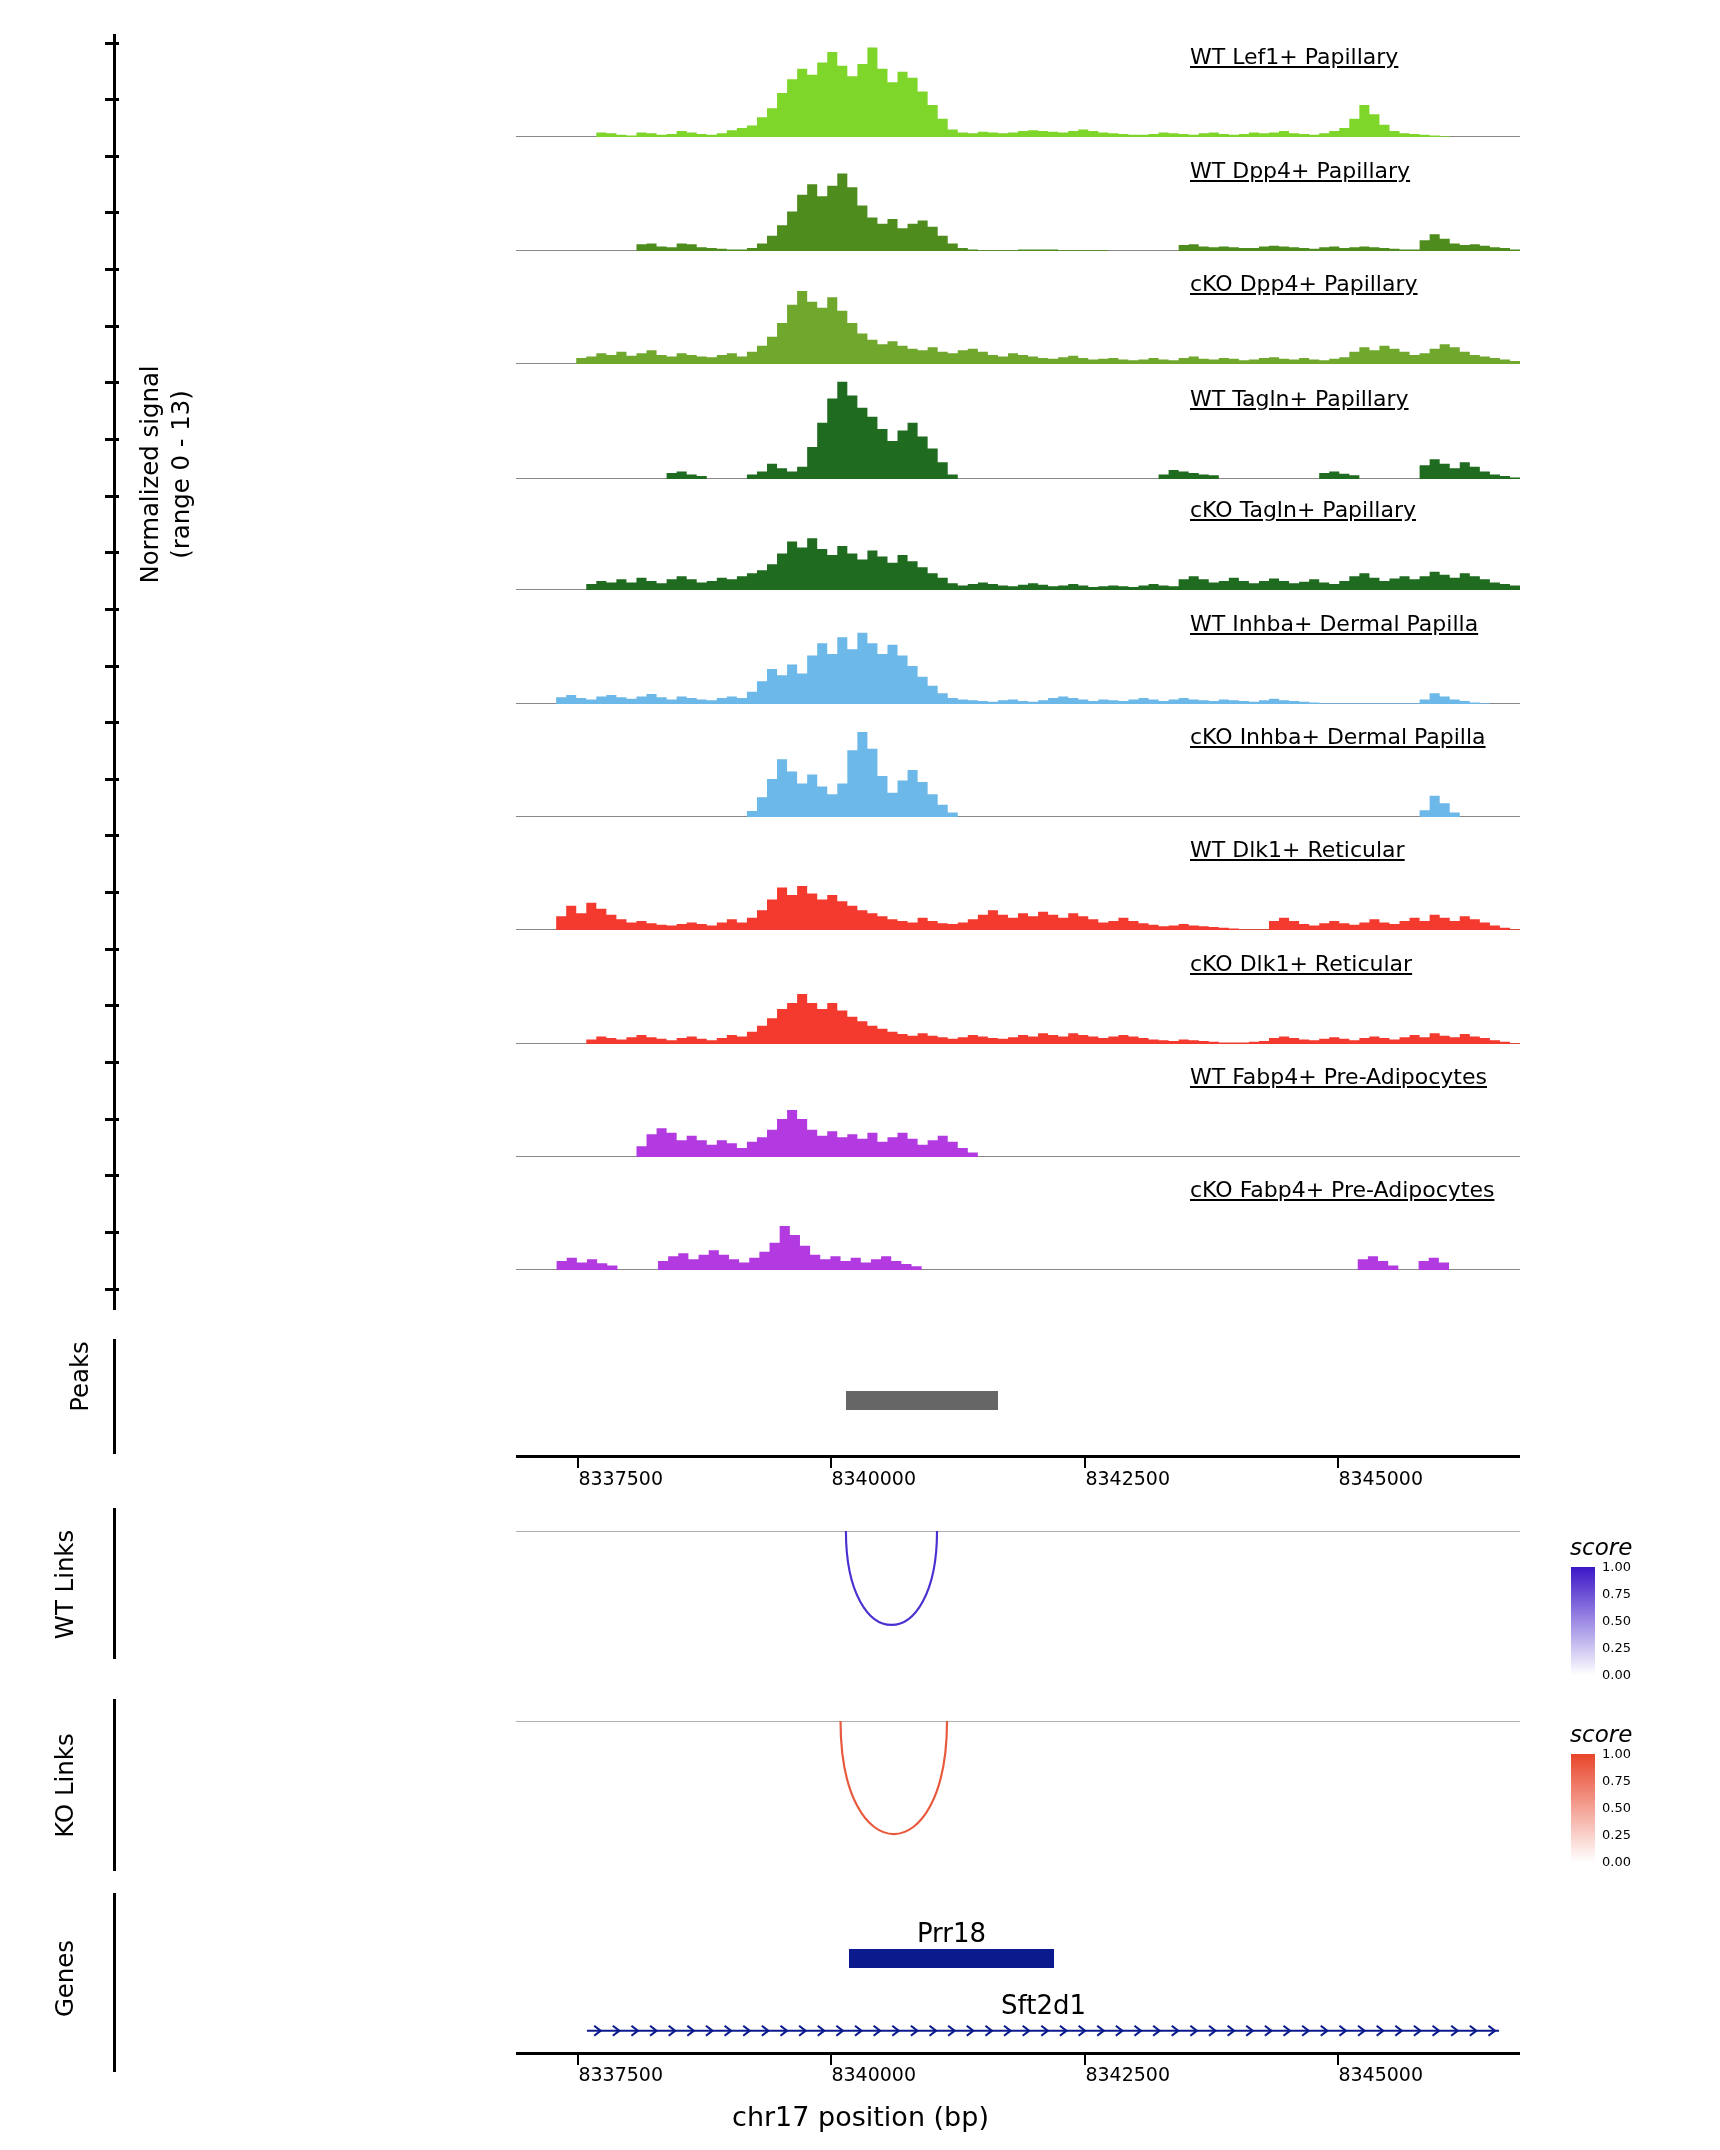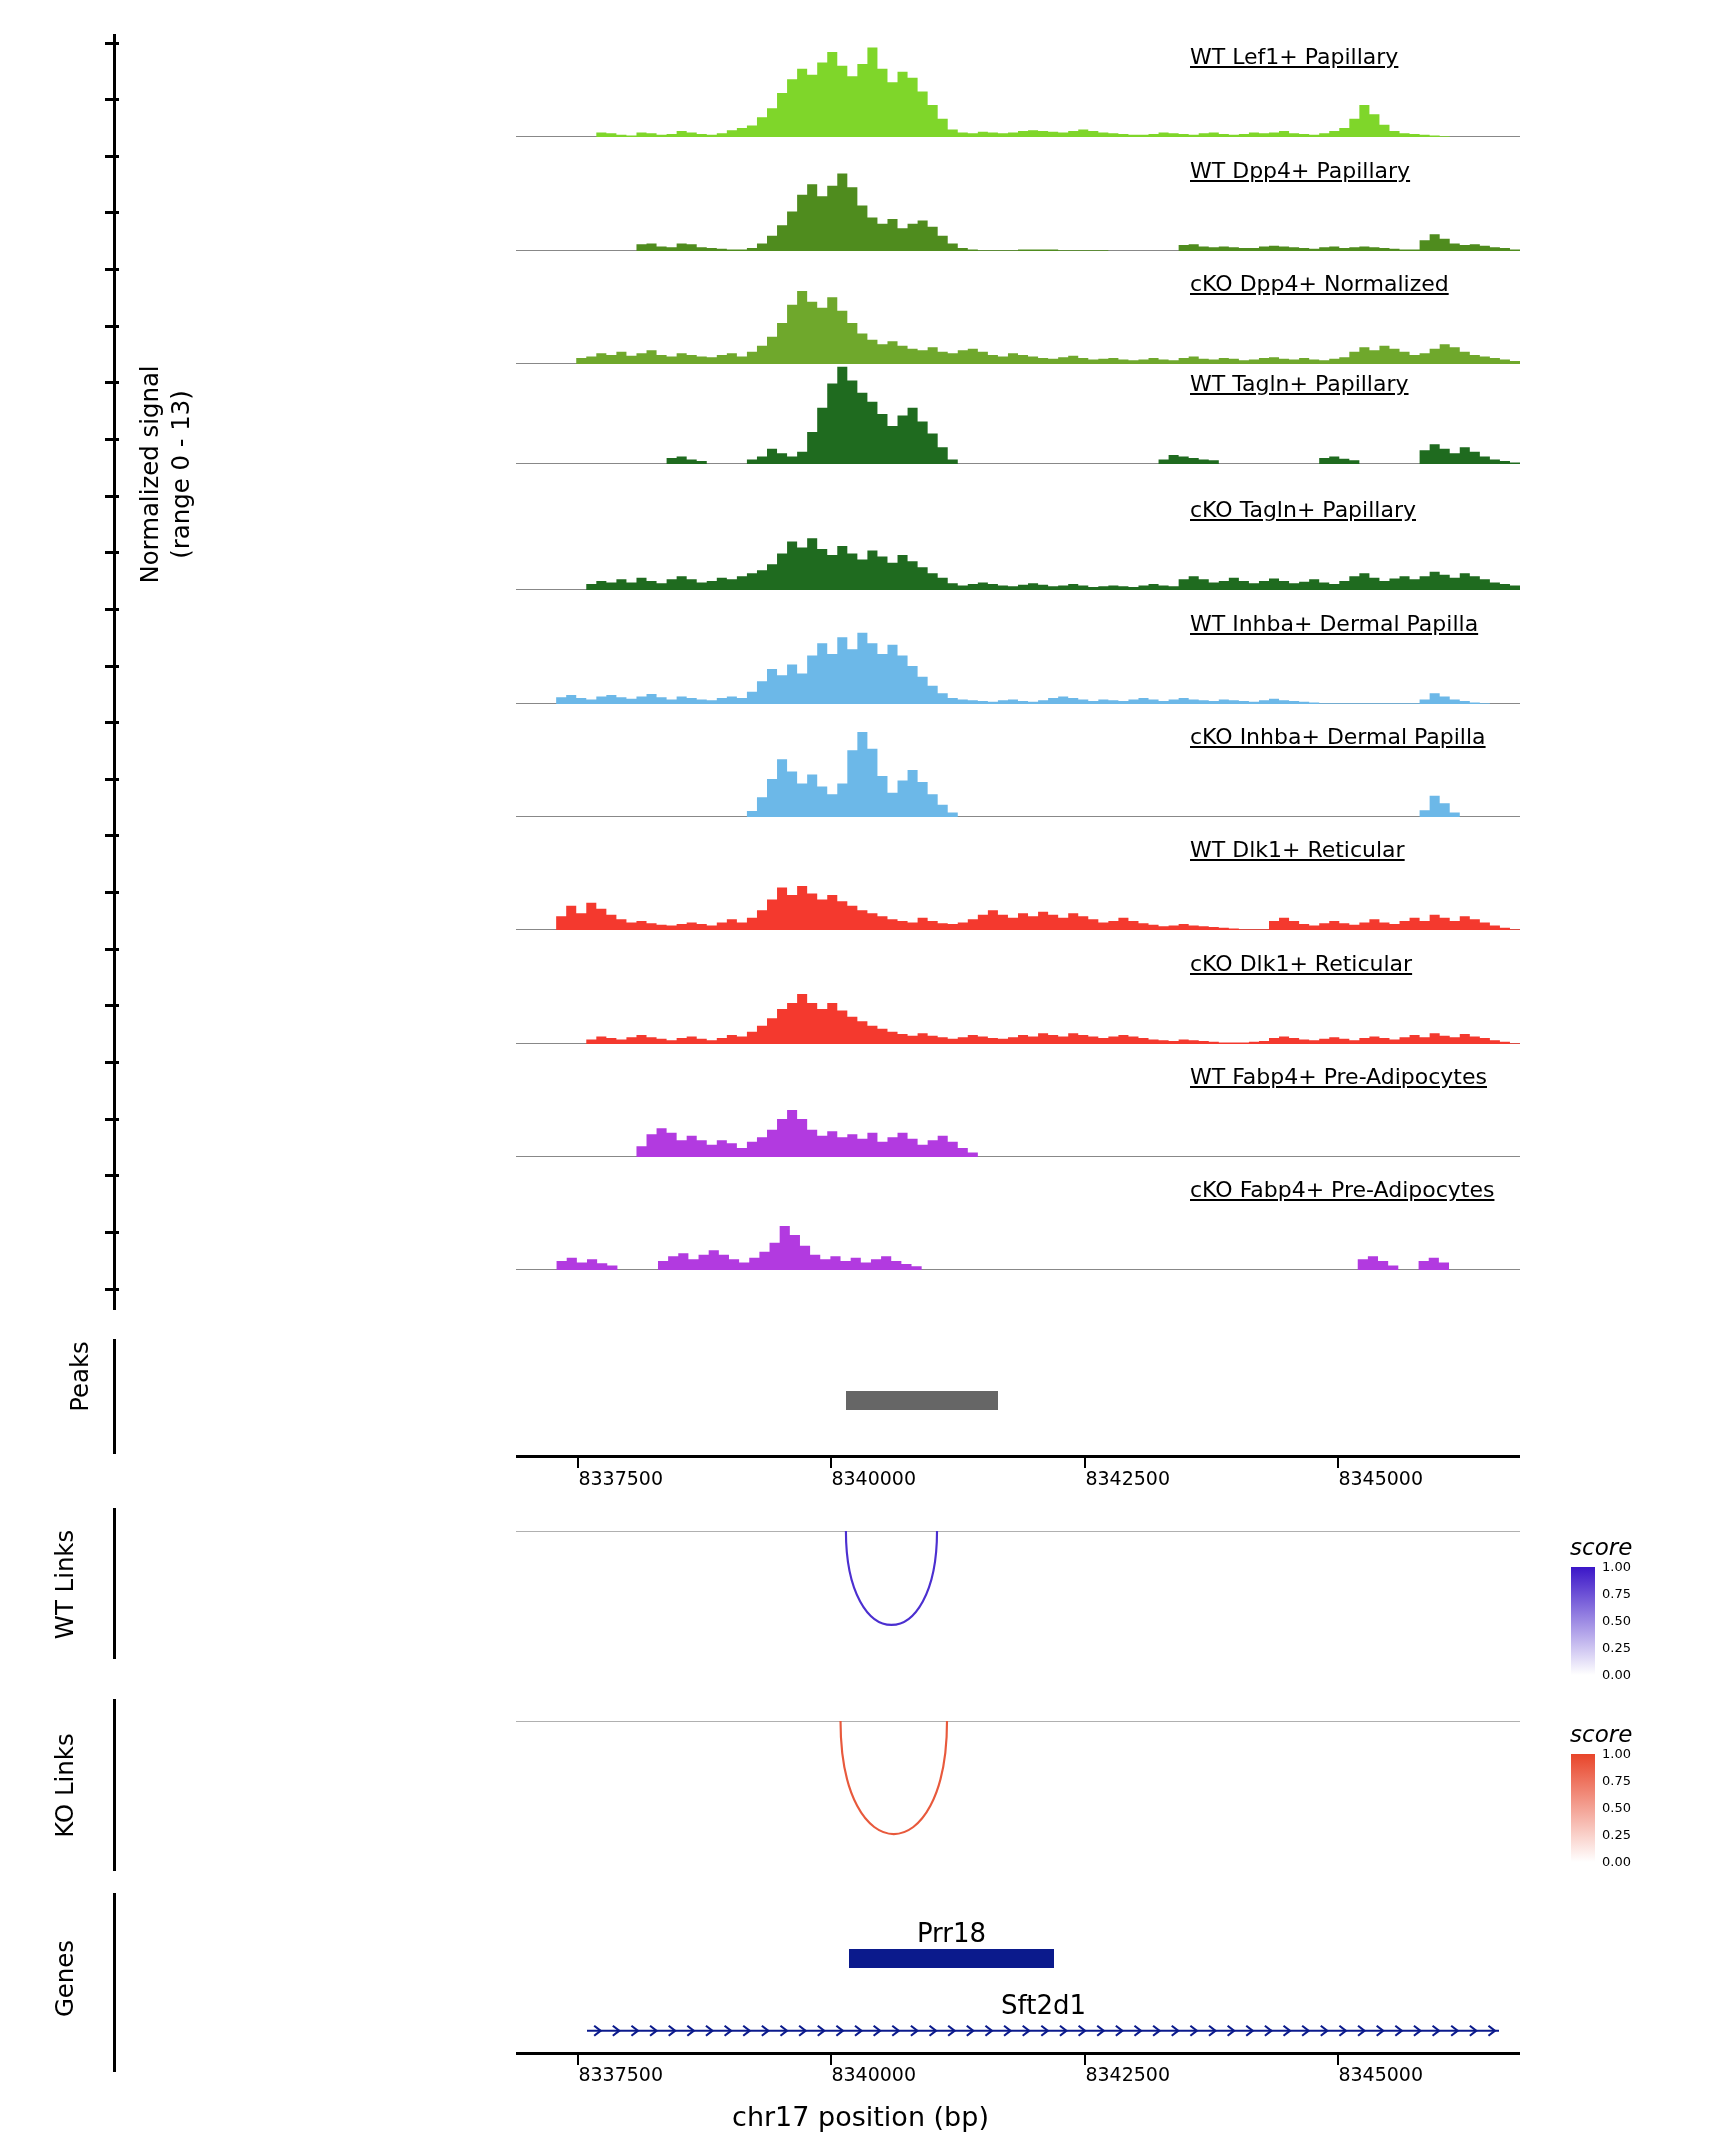--- a/index.html
+++ b/index.html
@@ -124,29 +124,29 @@
       <div class="track" style="top: 148px;">
         <div class="track-label">WT Dpp4+ Papillary</div>
         <div class="track-plot">
           <div class="baseline"></div>
           <svg viewBox="0 0 1400 158" preserveAspectRatio="none">
             <path d="M 0 144 L 0.00 144.00 L 14.00 144.00 L 14.00 144.00 L 28.00 144.00 L 28.00 144.00 L 42.00 144.00 L 42.00 144.00 L 56.00 144.00 L 56.00 144.00 L 70.00 144.00 L 70.00 144.00 L 84.00 144.00 L 84.00 144.00 L 98.00 144.00 L 98.00 144.00 L 112.00 144.00 L 112.00 144.00 L 126.00 144.00 L 126.00 144.00 L 140.00 144.00 L 140.00 144.00 L 154.00 144.00 L 154.00 144.00 L 168.00 144.00 L 168.00 134.45 L 182.00 134.45 L 182.00 133.38 L 196.00 133.38 L 196.00 137.63 L 210.00 137.63 L 210.00 138.69 L 224.00 138.69 L 224.00 133.38 L 238.00 133.38 L 238.00 134.45 L 252.00 134.45 L 252.00 138.69 L 266.00 138.69 L 266.00 139.75 L 280.00 139.75 L 280.00 140.82 L 294.00 140.82 L 294.00 141.88 L 308.00 141.88 L 308.00 141.88 L 322.00 141.88 L 322.00 139.75 L 336.00 139.75 L 336.00 133.38 L 350.00 133.38 L 350.00 122.77 L 364.00 122.77 L 364.00 107.91 L 378.00 107.91 L 378.00 88.80 L 392.00 88.80 L 392.00 65.45 L 406.00 65.45 L 406.00 50.58 L 420.00 50.58 L 420.00 67.57 L 434.00 67.57 L 434.00 52.71 L 448.00 52.71 L 448.00 35.72 L 462.00 35.72 L 462.00 54.83 L 476.00 54.83 L 476.00 80.31 L 490.00 80.31 L 490.00 97.29 L 504.00 97.29 L 504.00 105.78 L 518.00 105.78 L 518.00 99.42 L 532.00 99.42 L 532.00 112.15 L 546.00 112.15 L 546.00 105.78 L 560.00 105.78 L 560.00 101.54 L 574.00 101.54 L 574.00 110.03 L 588.00 110.03 L 588.00 122.77 L 602.00 122.77 L 602.00 133.38 L 616.00 133.38 L 616.00 139.75 L 630.00 139.75 L 630.00 141.88 L 644.00 141.88 L 644.00 142.94 L 658.00 142.94 L 658.00 142.94 L 672.00 142.94 L 672.00 142.94 L 686.00 142.94 L 686.00 142.94 L 700.00 142.94 L 700.00 141.88 L 714.00 141.88 L 714.00 141.88 L 728.00 141.88 L 728.00 141.88 L 742.00 141.88 L 742.00 141.88 L 756.00 141.88 L 756.00 142.94 L 770.00 142.94 L 770.00 142.94 L 784.00 142.94 L 784.00 142.94 L 798.00 142.94 L 798.00 142.94 L 812.00 142.94 L 812.00 142.94 L 826.00 142.94 L 826.00 144.00 L 840.00 144.00 L 840.00 144.00 L 854.00 144.00 L 854.00 144.00 L 868.00 144.00 L 868.00 144.00 L 882.00 144.00 L 882.00 144.00 L 896.00 144.00 L 896.00 144.00 L 910.00 144.00 L 910.00 144.00 L 924.00 144.00 L 924.00 135.51 L 938.00 135.51 L 938.00 134.45 L 952.00 134.45 L 952.00 137.63 L 966.00 137.63 L 966.00 138.69 L 980.00 138.69 L 980.00 137.63 L 994.00 137.63 L 994.00 138.69 L 1008.00 138.69 L 1008.00 139.75 L 1022.00 139.75 L 1022.00 139.75 L 1036.00 139.75 L 1036.00 137.63 L 1050.00 137.63 L 1050.00 136.57 L 1064.00 136.57 L 1064.00 137.63 L 1078.00 137.63 L 1078.00 138.69 L 1092.00 138.69 L 1092.00 139.75 L 1106.00 139.75 L 1106.00 140.82 L 1120.00 140.82 L 1120.00 138.69 L 1134.00 138.69 L 1134.00 137.63 L 1148.00 137.63 L 1148.00 139.75 L 1162.00 139.75 L 1162.00 138.69 L 1176.00 138.69 L 1176.00 137.63 L 1190.00 137.63 L 1190.00 138.69 L 1204.00 138.69 L 1204.00 139.75 L 1218.00 139.75 L 1218.00 140.82 L 1232.00 140.82 L 1232.00 141.88 L 1246.00 141.88 L 1246.00 141.88 L 1260.00 141.88 L 1260.00 129.14 L 1274.00 129.14 L 1274.00 120.65 L 1288.00 120.65 L 1288.00 127.02 L 1302.00 127.02 L 1302.00 133.38 L 1316.00 133.38 L 1316.00 135.51 L 1330.00 135.51 L 1330.00 134.45 L 1344.00 134.45 L 1344.00 136.57 L 1358.00 136.57 L 1358.00 138.69 L 1372.00 138.69 L 1372.00 139.75 L 1386.00 139.75 L 1386.00 141.88 L 1400.00 141.88 L 1400 144 Z" fill="#4f8c1e"></path>
           </svg>
         </div>
       </div>
       <div class="track" style="top: 261px;">
-        <div class="track-label">cKO Dpp4+ Normalized</div>
+        <div class="track-label">cKO Dpp4+ Papillary</div>
         <div class="track-plot">
           <div class="baseline"></div>
           <svg viewBox="0 0 1400 158" preserveAspectRatio="none">
             <path d="M 0 144 L 0.00 144.00 L 14.00 144.00 L 14.00 144.00 L 28.00 144.00 L 28.00 144.00 L 42.00 144.00 L 42.00 144.00 L 56.00 144.00 L 56.00 144.00 L 70.00 144.00 L 70.00 144.00 L 84.00 144.00 L 84.00 135.51 L 98.00 135.51 L 98.00 133.38 L 112.00 133.38 L 112.00 129.14 L 126.00 129.14 L 126.00 131.26 L 140.00 131.26 L 140.00 127.02 L 154.00 127.02 L 154.00 132.32 L 168.00 132.32 L 168.00 129.14 L 182.00 129.14 L 182.00 124.89 L 196.00 124.89 L 196.00 131.26 L 210.00 131.26 L 210.00 133.38 L 224.00 133.38 L 224.00 129.14 L 238.00 129.14 L 238.00 131.26 L 252.00 131.26 L 252.00 133.38 L 266.00 133.38 L 266.00 134.45 L 280.00 134.45 L 280.00 131.26 L 294.00 131.26 L 294.00 129.14 L 308.00 129.14 L 308.00 133.38 L 322.00 133.38 L 322.00 127.02 L 336.00 127.02 L 336.00 118.52 L 350.00 118.52 L 350.00 105.78 L 364.00 105.78 L 364.00 86.68 L 378.00 86.68 L 378.00 61.20 L 392.00 61.20 L 392.00 42.09 L 406.00 42.09 L 406.00 56.95 L 420.00 56.95 L 420.00 65.45 L 434.00 65.45 L 434.00 50.58 L 448.00 50.58 L 448.00 69.69 L 462.00 69.69 L 462.00 86.68 L 476.00 86.68 L 476.00 101.54 L 490.00 101.54 L 490.00 110.03 L 504.00 110.03 L 504.00 116.40 L 518.00 116.40 L 518.00 112.15 L 532.00 112.15 L 532.00 118.52 L 546.00 118.52 L 546.00 122.77 L 560.00 122.77 L 560.00 124.89 L 574.00 124.89 L 574.00 120.65 L 588.00 120.65 L 588.00 127.02 L 602.00 127.02 L 602.00 129.14 L 616.00 129.14 L 616.00 124.89 L 630.00 124.89 L 630.00 122.77 L 644.00 122.77 L 644.00 127.02 L 658.00 127.02 L 658.00 131.26 L 672.00 131.26 L 672.00 133.38 L 686.00 133.38 L 686.00 129.14 L 700.00 129.14 L 700.00 131.26 L 714.00 131.26 L 714.00 133.38 L 728.00 133.38 L 728.00 135.51 L 742.00 135.51 L 742.00 136.57 L 756.00 136.57 L 756.00 134.45 L 770.00 134.45 L 770.00 132.32 L 784.00 132.32 L 784.00 135.51 L 798.00 135.51 L 798.00 137.63 L 812.00 137.63 L 812.00 136.57 L 826.00 136.57 L 826.00 135.51 L 840.00 135.51 L 840.00 137.63 L 854.00 137.63 L 854.00 138.69 L 868.00 138.69 L 868.00 137.63 L 882.00 137.63 L 882.00 135.51 L 896.00 135.51 L 896.00 137.63 L 910.00 137.63 L 910.00 138.69 L 924.00 138.69 L 924.00 135.51 L 938.00 135.51 L 938.00 133.38 L 952.00 133.38 L 952.00 136.57 L 966.00 136.57 L 966.00 137.63 L 980.00 137.63 L 980.00 135.51 L 994.00 135.51 L 994.00 136.57 L 1008.00 136.57 L 1008.00 138.69 L 1022.00 138.69 L 1022.00 137.63 L 1036.00 137.63 L 1036.00 135.51 L 1050.00 135.51 L 1050.00 134.45 L 1064.00 134.45 L 1064.00 136.57 L 1078.00 136.57 L 1078.00 137.63 L 1092.00 137.63 L 1092.00 135.51 L 1106.00 135.51 L 1106.00 137.63 L 1120.00 137.63 L 1120.00 138.69 L 1134.00 138.69 L 1134.00 136.57 L 1148.00 136.57 L 1148.00 134.45 L 1162.00 134.45 L 1162.00 127.02 L 1176.00 127.02 L 1176.00 120.65 L 1190.00 120.65 L 1190.00 124.89 L 1204.00 124.89 L 1204.00 118.52 L 1218.00 118.52 L 1218.00 122.77 L 1232.00 122.77 L 1232.00 127.02 L 1246.00 127.02 L 1246.00 131.26 L 1260.00 131.26 L 1260.00 129.14 L 1274.00 129.14 L 1274.00 122.77 L 1288.00 122.77 L 1288.00 116.40 L 1302.00 116.40 L 1302.00 120.65 L 1316.00 120.65 L 1316.00 127.02 L 1330.00 127.02 L 1330.00 131.26 L 1344.00 131.26 L 1344.00 133.38 L 1358.00 133.38 L 1358.00 135.51 L 1372.00 135.51 L 1372.00 137.63 L 1386.00 137.63 L 1386.00 139.75 L 1400.00 139.75 L 1400 144 Z" fill="#6fa82c"></path>
           </svg>
         </div>
       </div>
-      <div class="track" style="top: 361px;">
+      <div class="track" style="top: 376px;">
         <div class="track-label">WT Tagln+ Papillary</div>
         <div class="track-plot">
           <div class="baseline"></div>
           <svg viewBox="0 0 1400 158" preserveAspectRatio="none">
             <path d="M 0 144 L 0.00 144.00 L 14.00 144.00 L 14.00 144.00 L 28.00 144.00 L 28.00 144.00 L 42.00 144.00 L 42.00 144.00 L 56.00 144.00 L 56.00 144.00 L 70.00 144.00 L 70.00 144.00 L 84.00 144.00 L 84.00 144.00 L 98.00 144.00 L 98.00 144.00 L 112.00 144.00 L 112.00 144.00 L 126.00 144.00 L 126.00 144.00 L 140.00 144.00 L 140.00 144.00 L 154.00 144.00 L 154.00 144.00 L 168.00 144.00 L 168.00 144.00 L 182.00 144.00 L 182.00 144.00 L 196.00 144.00 L 196.00 144.00 L 210.00 144.00 L 210.00 135.51 L 224.00 135.51 L 224.00 133.38 L 238.00 133.38 L 238.00 137.63 L 252.00 137.63 L 252.00 139.75 L 266.00 139.75 L 266.00 144.00 L 280.00 144.00 L 280.00 144.00 L 294.00 144.00 L 294.00 144.00 L 308.00 144.00 L 308.00 144.00 L 322.00 144.00 L 322.00 137.63 L 336.00 137.63 L 336.00 133.38 L 350.00 133.38 L 350.00 122.77 L 364.00 122.77 L 364.00 129.14 L 378.00 129.14 L 378.00 133.38 L 392.00 133.38 L 392.00 127.02 L 406.00 127.02 L 406.00 99.42 L 420.00 99.42 L 420.00 65.45 L 434.00 65.45 L 434.00 31.48 L 448.00 31.48 L 448.00 8.12 L 462.00 8.12 L 462.00 27.23 L 476.00 27.23 L 476.00 44.22 L 490.00 44.22 L 490.00 56.95 L 504.00 56.95 L 504.00 73.94 L 518.00 73.94 L 518.00 90.92 L 532.00 90.92 L 532.00 76.06 L 546.00 76.06 L 546.00 65.45 L 560.00 65.45 L 560.00 84.55 L 574.00 84.55 L 574.00 101.54 L 588.00 101.54 L 588.00 120.65 L 602.00 120.65 L 602.00 137.63 L 616.00 137.63 L 616.00 144.00 L 630.00 144.00 L 630.00 144.00 L 644.00 144.00 L 644.00 144.00 L 658.00 144.00 L 658.00 144.00 L 672.00 144.00 L 672.00 144.00 L 686.00 144.00 L 686.00 144.00 L 700.00 144.00 L 700.00 144.00 L 714.00 144.00 L 714.00 144.00 L 728.00 144.00 L 728.00 144.00 L 742.00 144.00 L 742.00 144.00 L 756.00 144.00 L 756.00 144.00 L 770.00 144.00 L 770.00 144.00 L 784.00 144.00 L 784.00 144.00 L 798.00 144.00 L 798.00 144.00 L 812.00 144.00 L 812.00 144.00 L 826.00 144.00 L 826.00 144.00 L 840.00 144.00 L 840.00 144.00 L 854.00 144.00 L 854.00 144.00 L 868.00 144.00 L 868.00 144.00 L 882.00 144.00 L 882.00 144.00 L 896.00 144.00 L 896.00 137.63 L 910.00 137.63 L 910.00 131.26 L 924.00 131.26 L 924.00 133.38 L 938.00 133.38 L 938.00 135.51 L 952.00 135.51 L 952.00 137.63 L 966.00 137.63 L 966.00 138.69 L 980.00 138.69 L 980.00 144.00 L 994.00 144.00 L 994.00 144.00 L 1008.00 144.00 L 1008.00 144.00 L 1022.00 144.00 L 1022.00 144.00 L 1036.00 144.00 L 1036.00 144.00 L 1050.00 144.00 L 1050.00 144.00 L 1064.00 144.00 L 1064.00 144.00 L 1078.00 144.00 L 1078.00 144.00 L 1092.00 144.00 L 1092.00 144.00 L 1106.00 144.00 L 1106.00 144.00 L 1120.00 144.00 L 1120.00 135.51 L 1134.00 135.51 L 1134.00 133.38 L 1148.00 133.38 L 1148.00 136.57 L 1162.00 136.57 L 1162.00 138.69 L 1176.00 138.69 L 1176.00 144.00 L 1190.00 144.00 L 1190.00 144.00 L 1204.00 144.00 L 1204.00 144.00 L 1218.00 144.00 L 1218.00 144.00 L 1232.00 144.00 L 1232.00 144.00 L 1246.00 144.00 L 1246.00 144.00 L 1260.00 144.00 L 1260.00 124.89 L 1274.00 124.89 L 1274.00 116.40 L 1288.00 116.40 L 1288.00 122.77 L 1302.00 122.77 L 1302.00 129.14 L 1316.00 129.14 L 1316.00 120.65 L 1330.00 120.65 L 1330.00 127.02 L 1344.00 127.02 L 1344.00 133.38 L 1358.00 133.38 L 1358.00 137.63 L 1372.00 137.63 L 1372.00 139.75 L 1386.00 139.75 L 1386.00 141.88 L 1400.00 141.88 L 1400 144 Z" fill="#1f6b1f"></path>
           </svg>
         </div>
       </div>
       <div class="track" style="top: 487px;">
         <div class="track-label">cKO Tagln+ Papillary</div>

